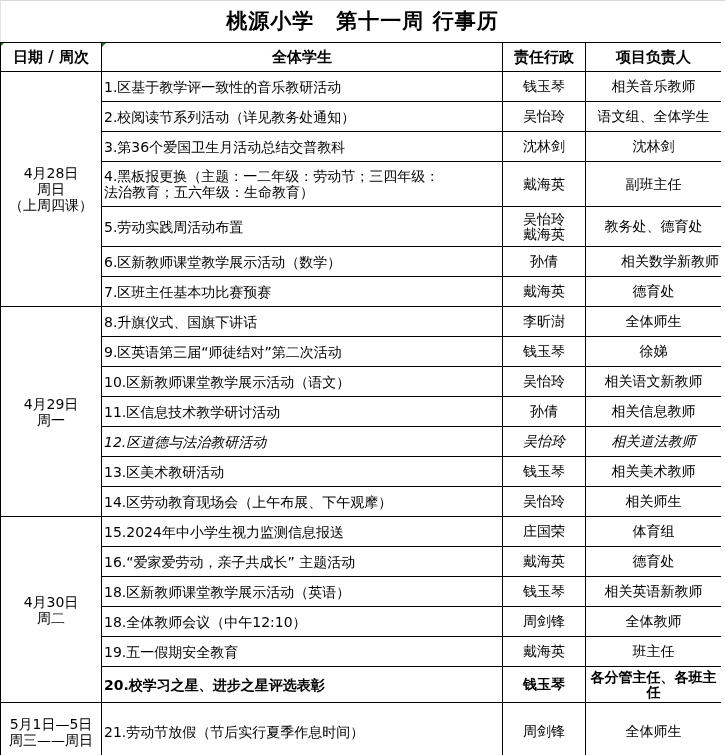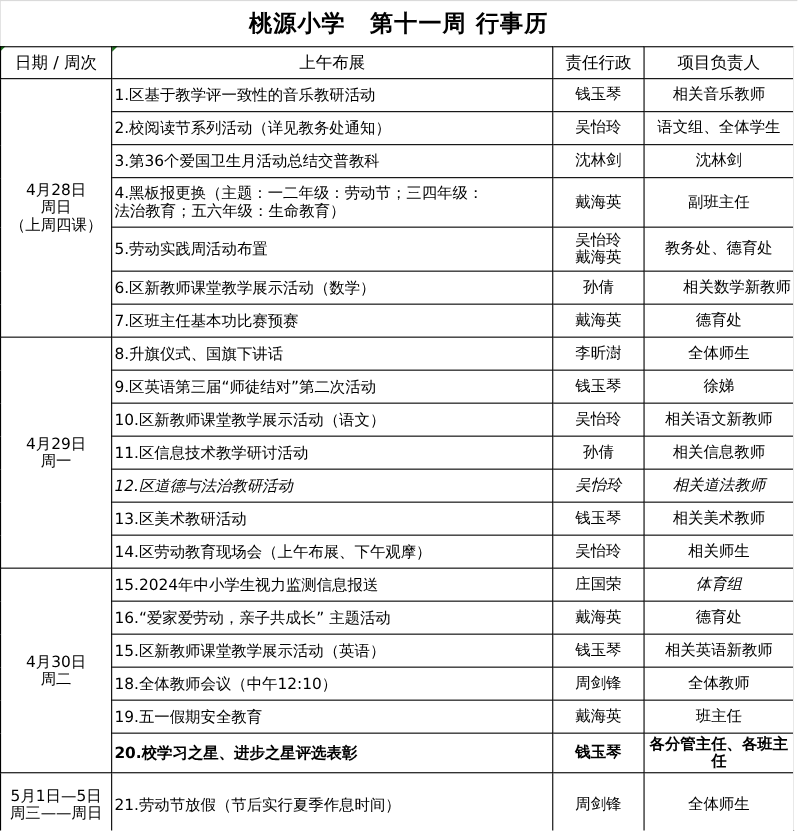--- a/index.html
+++ b/index.html
@@ -11,21 +11,21 @@
               linear-gradient(to bottom, #e3e3e3 1px, transparent 1px);
             background-size: 725px 755px; }
   .title { position:absolute; left:0; top:0; width:725px; height:42px;
            display:flex; align-items:center; justify-content:center;
            font-family:"DejaVu Serif", "Liberation Serif", serif;
            font-size:21px; font-weight:bold; letter-spacing:1px; white-space:pre; }
   .title-line { position:absolute; left:0; top:0; width:725px; height:1px; background:#dadada; }
   .corner-mark { position:absolute; width:0; height:0; border-top:5px solid #1f7a1f; border-right:5px solid transparent; }
   table.cal { position:absolute; left:0; top:42px; border-collapse:collapse; table-layout:fixed; }
   table.cal td, table.cal th { border:1px solid #000; padding:0 2px; font-size:14px; line-height:16px; overflow:hidden; }
-  table.cal th { font-weight:normal; font-size:15px; height:28px; text-align:center; }
+  table.cal th { font-weight:bold; font-size:15px; height:28px; text-align:center; }
   td.date { text-align:center; vertical-align:middle; }
   td.item { text-align:left; white-space:pre-line; font-family:"DejaVu Sans", sans-serif;margin-left:28px; }
   td.admin, td.owner { text-align:center; white-space:pre-line; }
   .right-edge { position:absolute; left:721px; top:42px; width:4px; height:713px; background:#fff; }
 </style>
 </head>
 <body>
 
 <div class="gridbg"></div>
 <div class="title-line"></div>
@@ -36,21 +36,21 @@
 <table class="cal" id="cal">
   <colgroup>
     <col style="width:101px">
     <col style="width:401px">
     <col style="width:83px">
     <col style="width:136px">
   </colgroup>
   <thead>
     <tr>
       <th style="font-family:'DejaVu Sans',sans-serif;">日期 / 周次</th>
-      <th>上午布展</th>
+      <th>全体学生</th>
       <th>责任行政</th>
       <th>项目负责人</th>
     </tr>
   </thead>
   <tbody id="cal-body">
       <tr style="height: 30px;">
         <td class="date" rowspan="7" style="white-space: pre-line;">4月28日
 周日
 （上周四课）</td>
         <td class="item">1.区基于教学评一致性的音乐教研活动</td>
@@ -124,29 +124,29 @@
       <tr style="height: 30px;">
         <td class="item">14.区劳动教育现场会（上午布展、下午观摩）</td>
         <td class="admin" style="line-height: 15px;">吴怡玲</td>
         <td class="owner" style="line-height: 15px;">相关师生</td>
       </tr>
       <tr style="height: 30px;">
         <td class="date" rowspan="6" style="white-space: pre-line;">4月30日
 周二</td>
         <td class="item">15.2024年中小学生视力监测信息报送</td>
         <td class="admin" style="line-height: 15px;">庄国荣</td>
-        <td class="owner" style="line-height: 15px; font-style: italic;">体育组</td>
+        <td class="owner" style="line-height: 15px;">体育组</td>
       </tr>
       <tr style="height: 30px;">
         <td class="item">16.“爱家爱劳动，亲子共成长” 主题活动</td>
         <td class="admin" style="line-height: 15px;">戴海英</td>
         <td class="owner" style="line-height: 15px;">德育处</td>
       </tr>
       <tr style="height: 30px;">
-        <td class="item">15.区新教师课堂教学展示活动（英语）</td>
+        <td class="item">18.区新教师课堂教学展示活动（英语）</td>
         <td class="admin" style="line-height: 15px;">钱玉琴</td>
         <td class="owner" style="line-height: 15px;">相关英语新教师</td>
       </tr>
       <tr style="height: 30px;">
         <td class="item">18.全体教师会议（中午12:10）</td>
         <td class="admin" style="line-height: 15px;">周剑锋</td>
         <td class="owner" style="line-height: 15px;">全体教师</td>
       </tr>
       <tr style="height: 30px;">
         <td class="item">19.五一假期安全教育</td>

